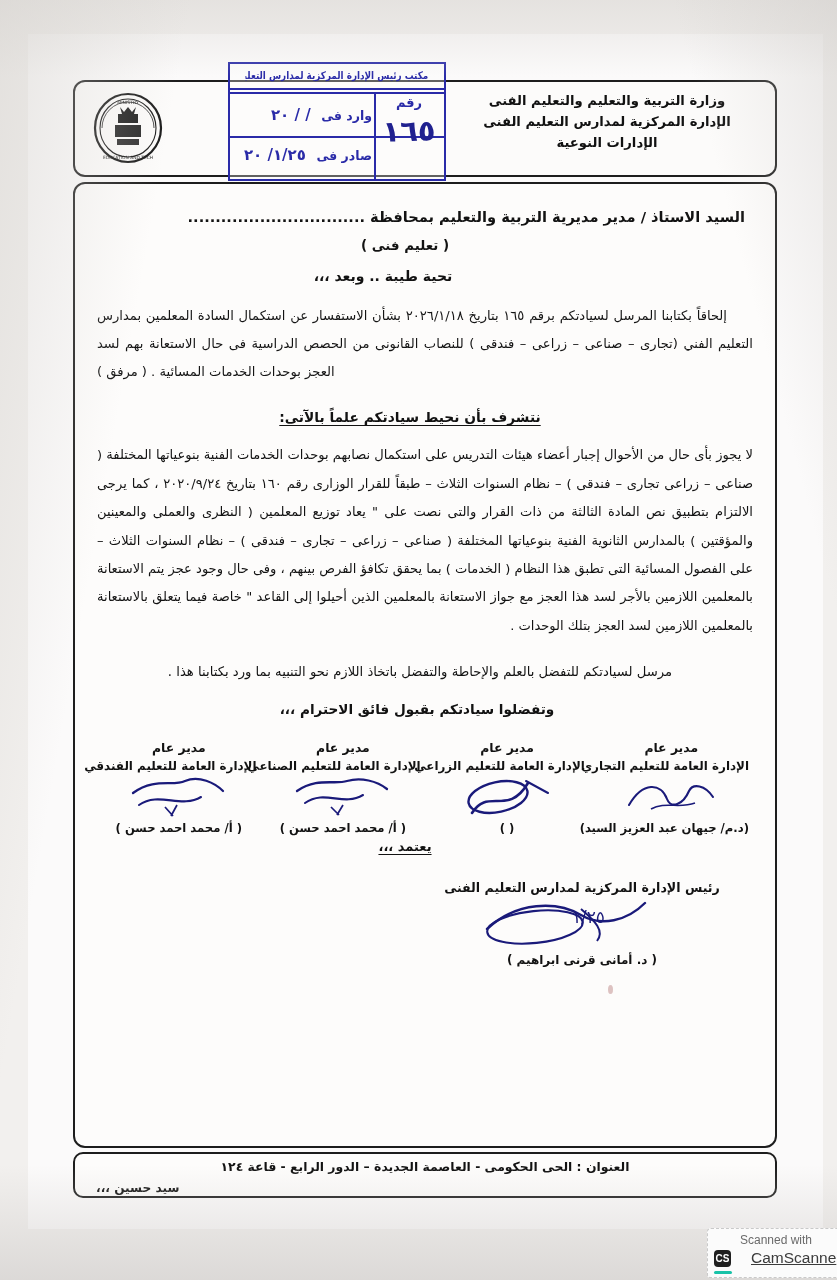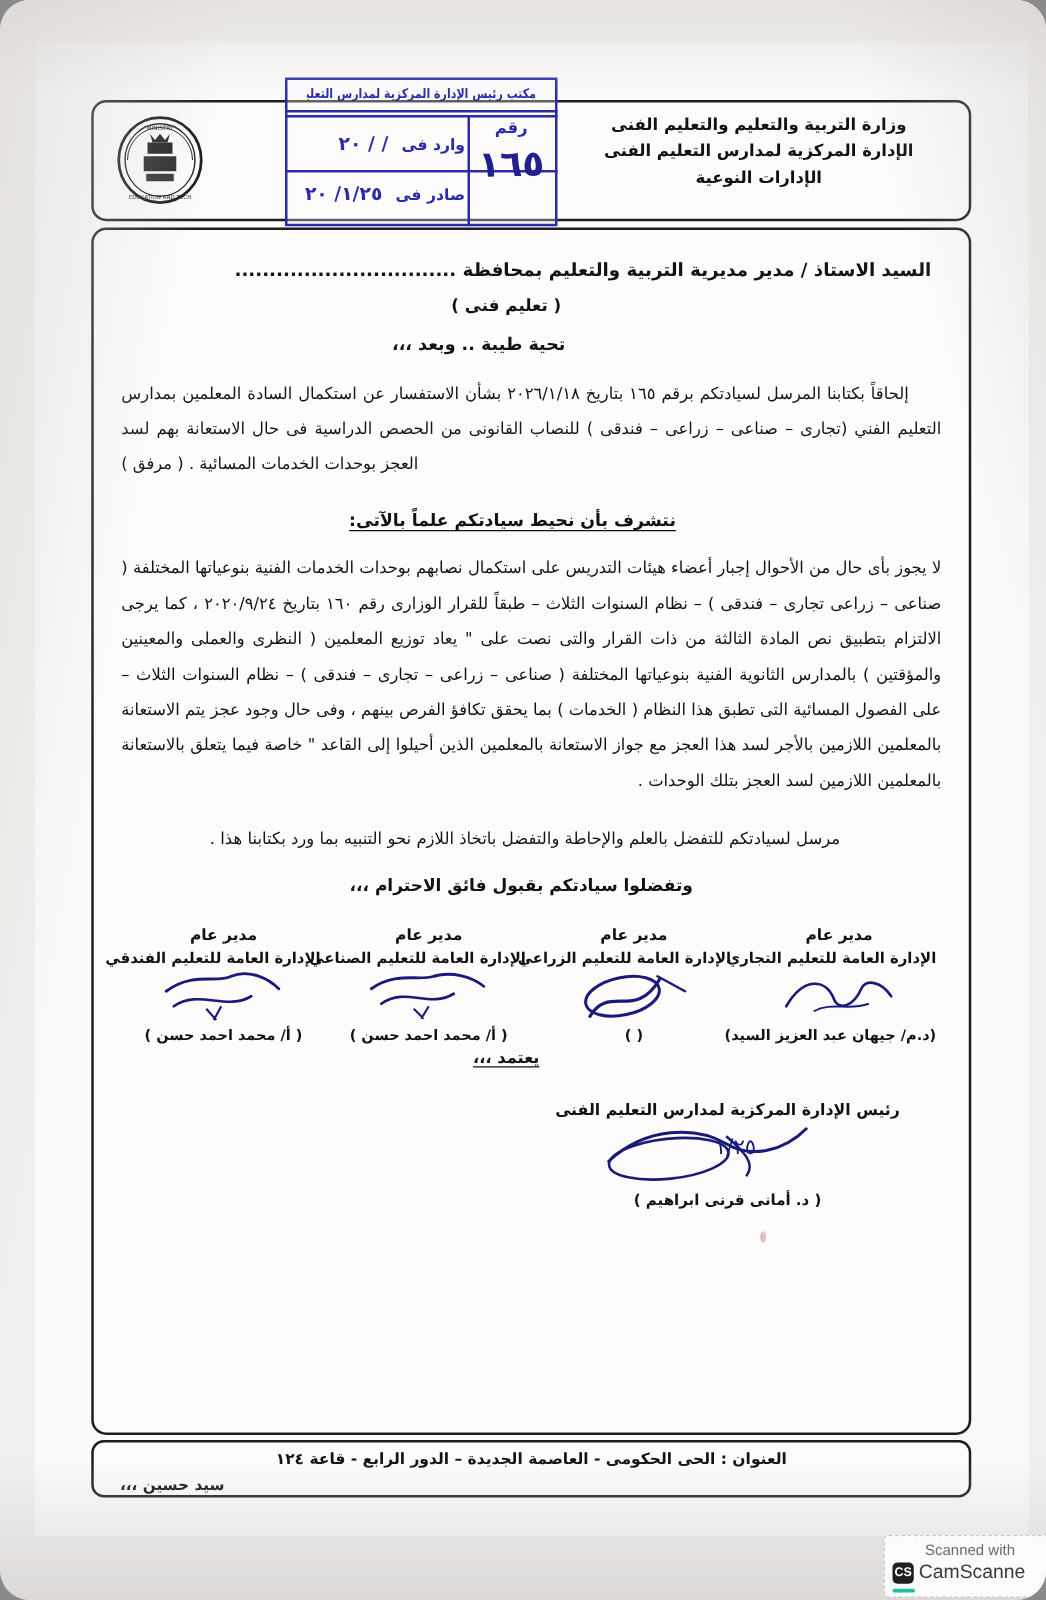--- a/index.html
+++ b/index.html
@@ -12,21 +12,20 @@
     font-family: "DejaVu Sans", "Liberation Sans", sans-serif;
   }
 
   .page {
     position: relative;
     width: 837px;
     height: 1280px;
     margin: 0 auto;
     background: #f2f0ee;
     overflow: hidden;
-    border-radius: 24px;
   }
 
   
   .scan-tint {
     position: absolute;
     inset: 0;
     background:
       linear-gradient(100deg, rgba(215,212,208,0.55) 0%, rgba(255,255,255,0) 18%),
       linear-gradient(255deg, rgba(208,205,202,0.45) 0%, rgba(255,255,255,0) 14%),
       linear-gradient(180deg, rgba(222,219,216,0.65) 0%, rgba(255,255,255,0) 6%),
@@ -391,22 +390,23 @@
     font-weight: bold;
     line-height: 17px;
     text-align: center;
     font-family: "Liberation Sans", sans-serif;
     flex: 0 0 auto;
   }
   .cam-word {
     font-size: 15.5px;
     color: #3b3b3b;
     font-family: "Liberation Sans", sans-serif;
-    padding-left: 4px;
-    white-space: nowrap;
+    padding-left: 20px;
+    white-space: nowrap;
+    text-decoration: underline;
   }
   .cam-teal {
     position: absolute;
     left: 6px;
     bottom: 3px;
     width: 18px;
     height: 3px;
     background: #19c3a8;
     border-radius: 2px;
   }

